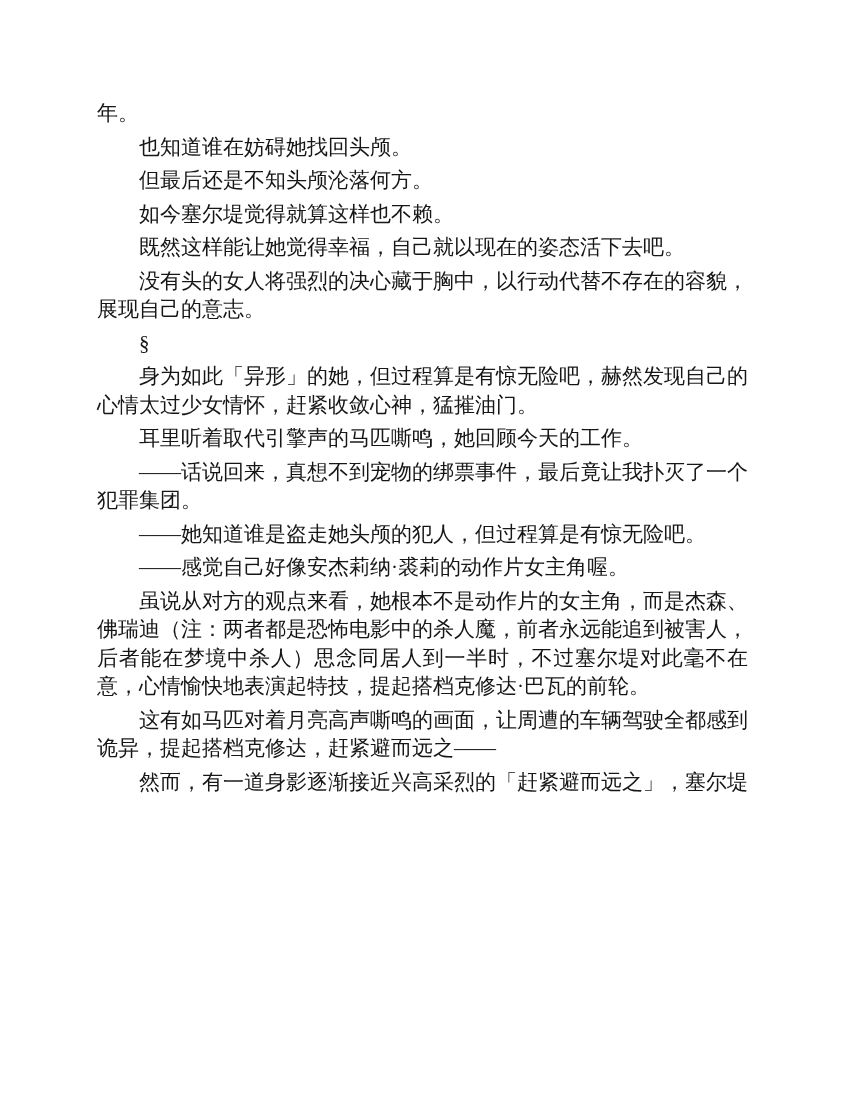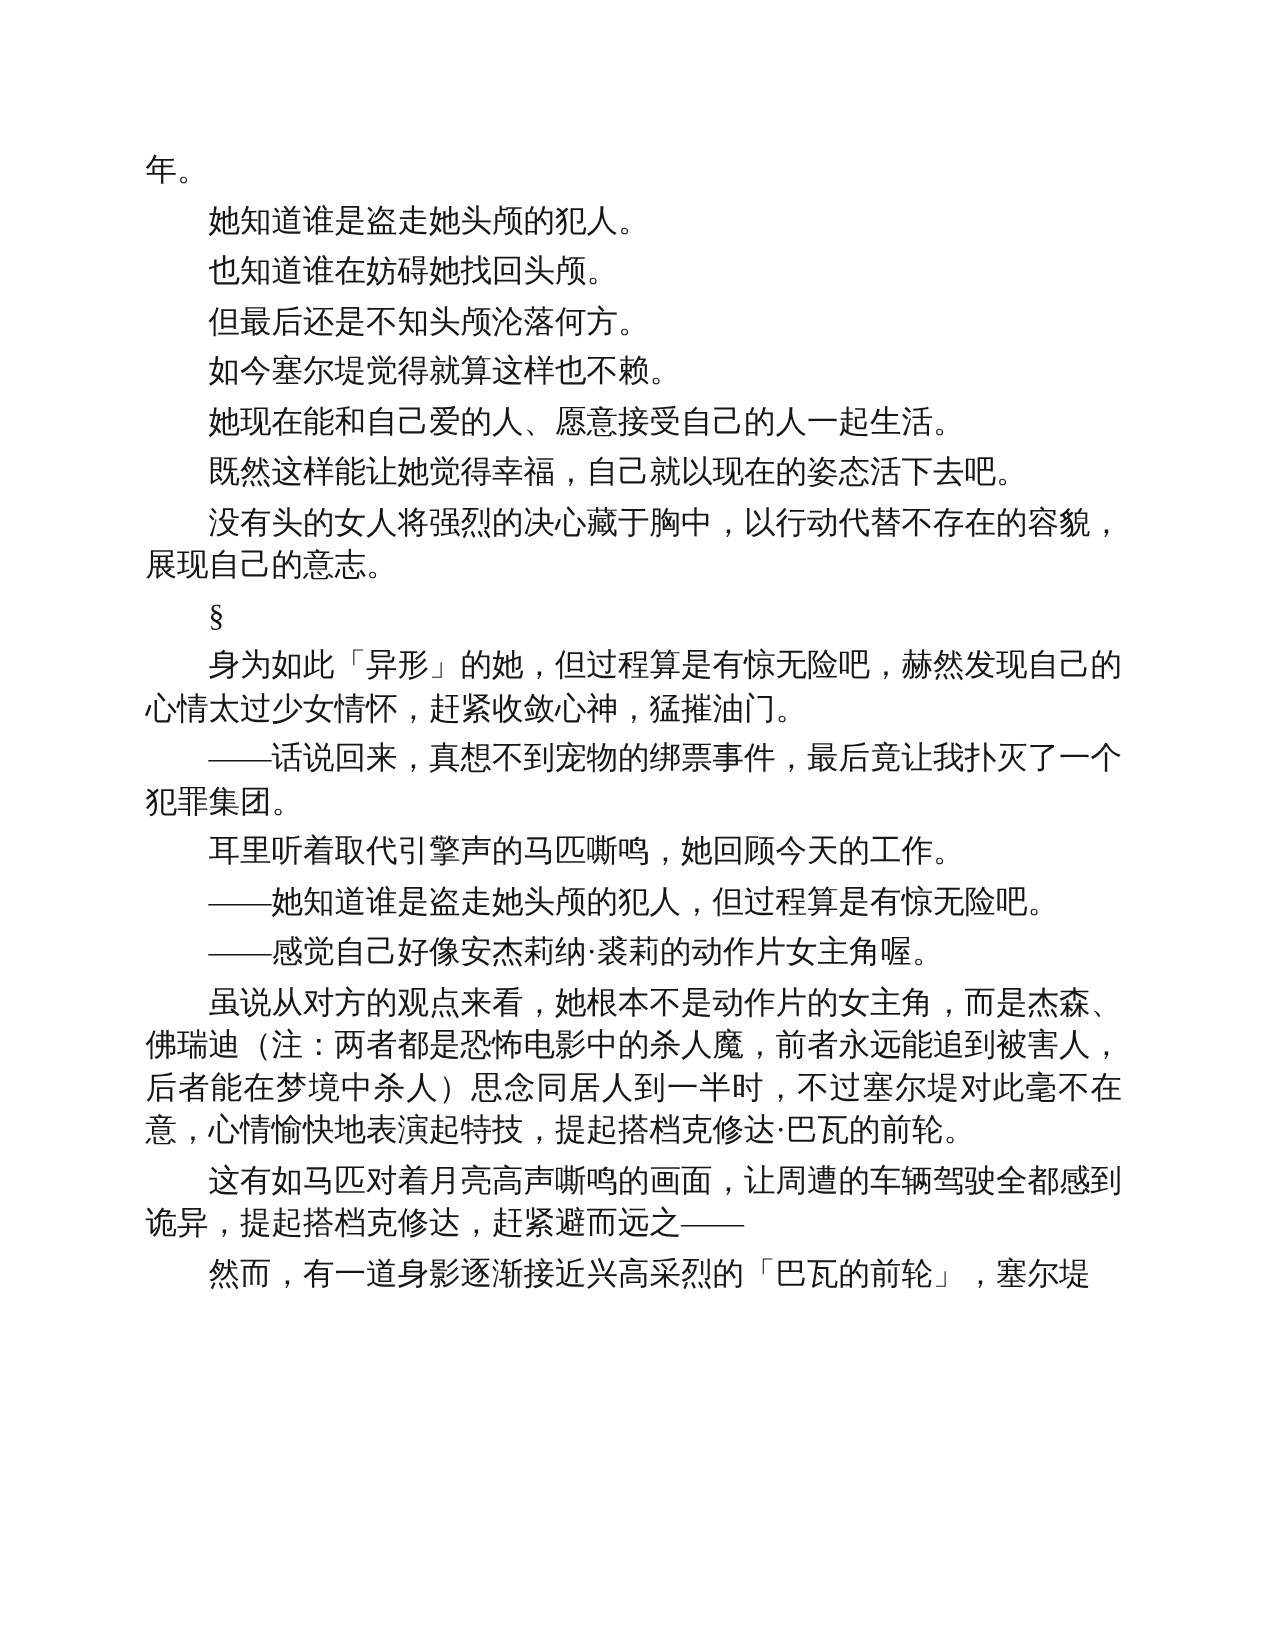--- a/index.html
+++ b/index.html
@@ -45,30 +45,28 @@
   .para.section-mark {
     text-indent: 2em;
   }
 </style>
 </head>
 <body>
 
 <div class="page">
   <div class="text-block">
       <p class="para no-indent">年。</p>
-      <p class="para">她知道谁是盗走她头颅的犯人。</p>
       <p class="para">也知道谁在妨碍她找回头颅。</p>
       <p class="para">但最后还是不知头颅沦落何方。</p>
       <p class="para">如今塞尔堤觉得就算这样也不赖。</p>
-      <p class="para">她现在能和自己爱的人、愿意接受自己的人一起生活。</p>
       <p class="para">既然这样能让她觉得幸福，自己就以现在的姿态活下去吧。</p>
       <p class="para">没有头的女人将强烈的决心藏于胸中，以行动代替不存在的容貌，展现自己的意志。</p>
       <p class="para section-mark">§</p>
       <p class="para">身为如此「异形」的她，但过程算是有惊无险吧，赫然发现自己的心情太过少女情怀，赶紧收敛心神，猛摧油门。</p>
+      <p class="para">耳里听着取代引擎声的马匹嘶鸣，她回顾今天的工作。</p>
       <p class="para">——话说回来，真想不到宠物的绑票事件，最后竟让我扑灭了一个犯罪集团。</p>
-      <p class="para">耳里听着取代引擎声的马匹嘶鸣，她回顾今天的工作。</p>
       <p class="para">——她知道谁是盗走她头颅的犯人，但过程算是有惊无险吧。</p>
       <p class="para">——感觉自己好像安杰莉纳·裘莉的动作片女主角喔。</p>
       <p class="para">虽说从对方的观点来看，她根本不是动作片的女主角，而是杰森、佛瑞迪（注：两者都是恐怖电影中的杀人魔，前者永远能追到被害人，后者能在梦境中杀人）思念同居人到一半时，不过塞尔堤对此毫不在意，心情愉快地表演起特技，提起搭档克修达·巴瓦的前轮。</p>
       <p class="para">这有如马匹对着月亮高声嘶鸣的画面，让周遭的车辆驾驶全都感到诡异，提起搭档克修达，赶紧避而远之——</p>
-      <p class="para">然而，有一道身影逐渐接近兴高采烈的「巴瓦的前轮」，塞尔堤</p>
+      <p class="para">然而，有一道身影逐渐接近兴高采烈的「赶紧避而远之」，塞尔堤</p>
     </div>
 </div>
 
 </body></html>

